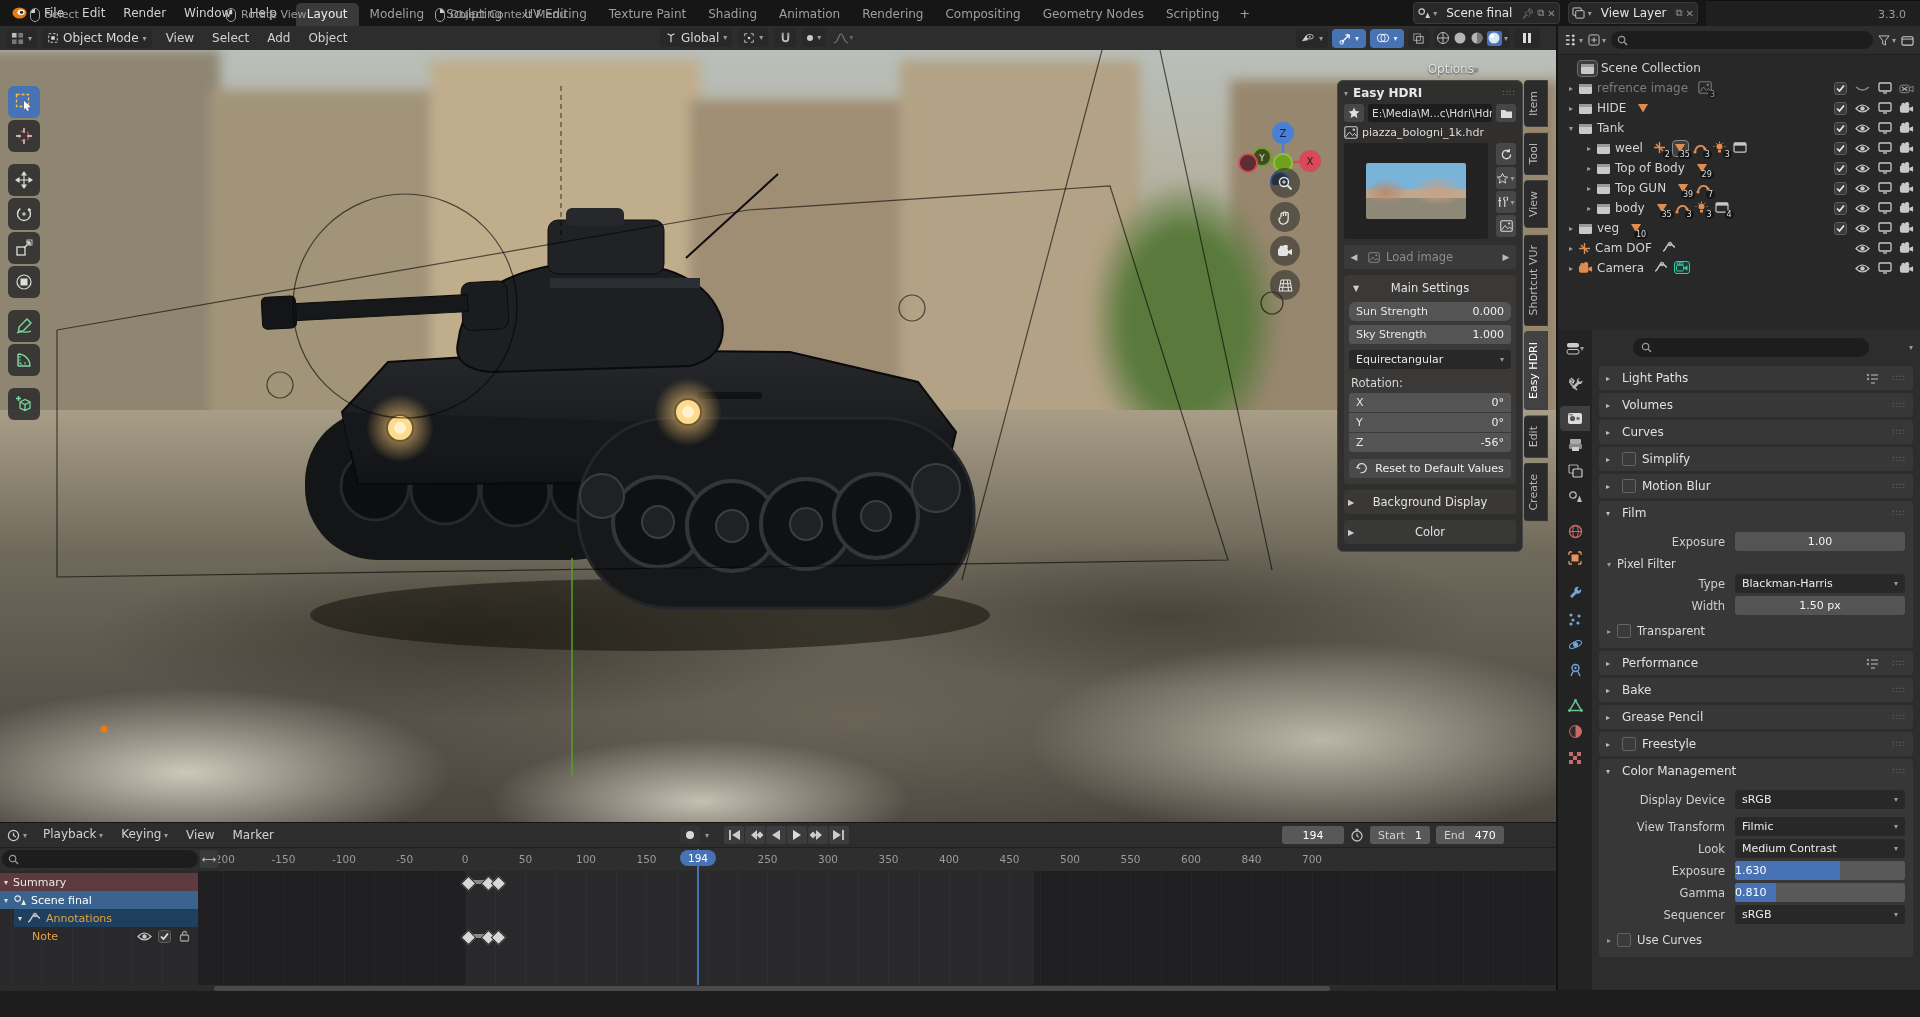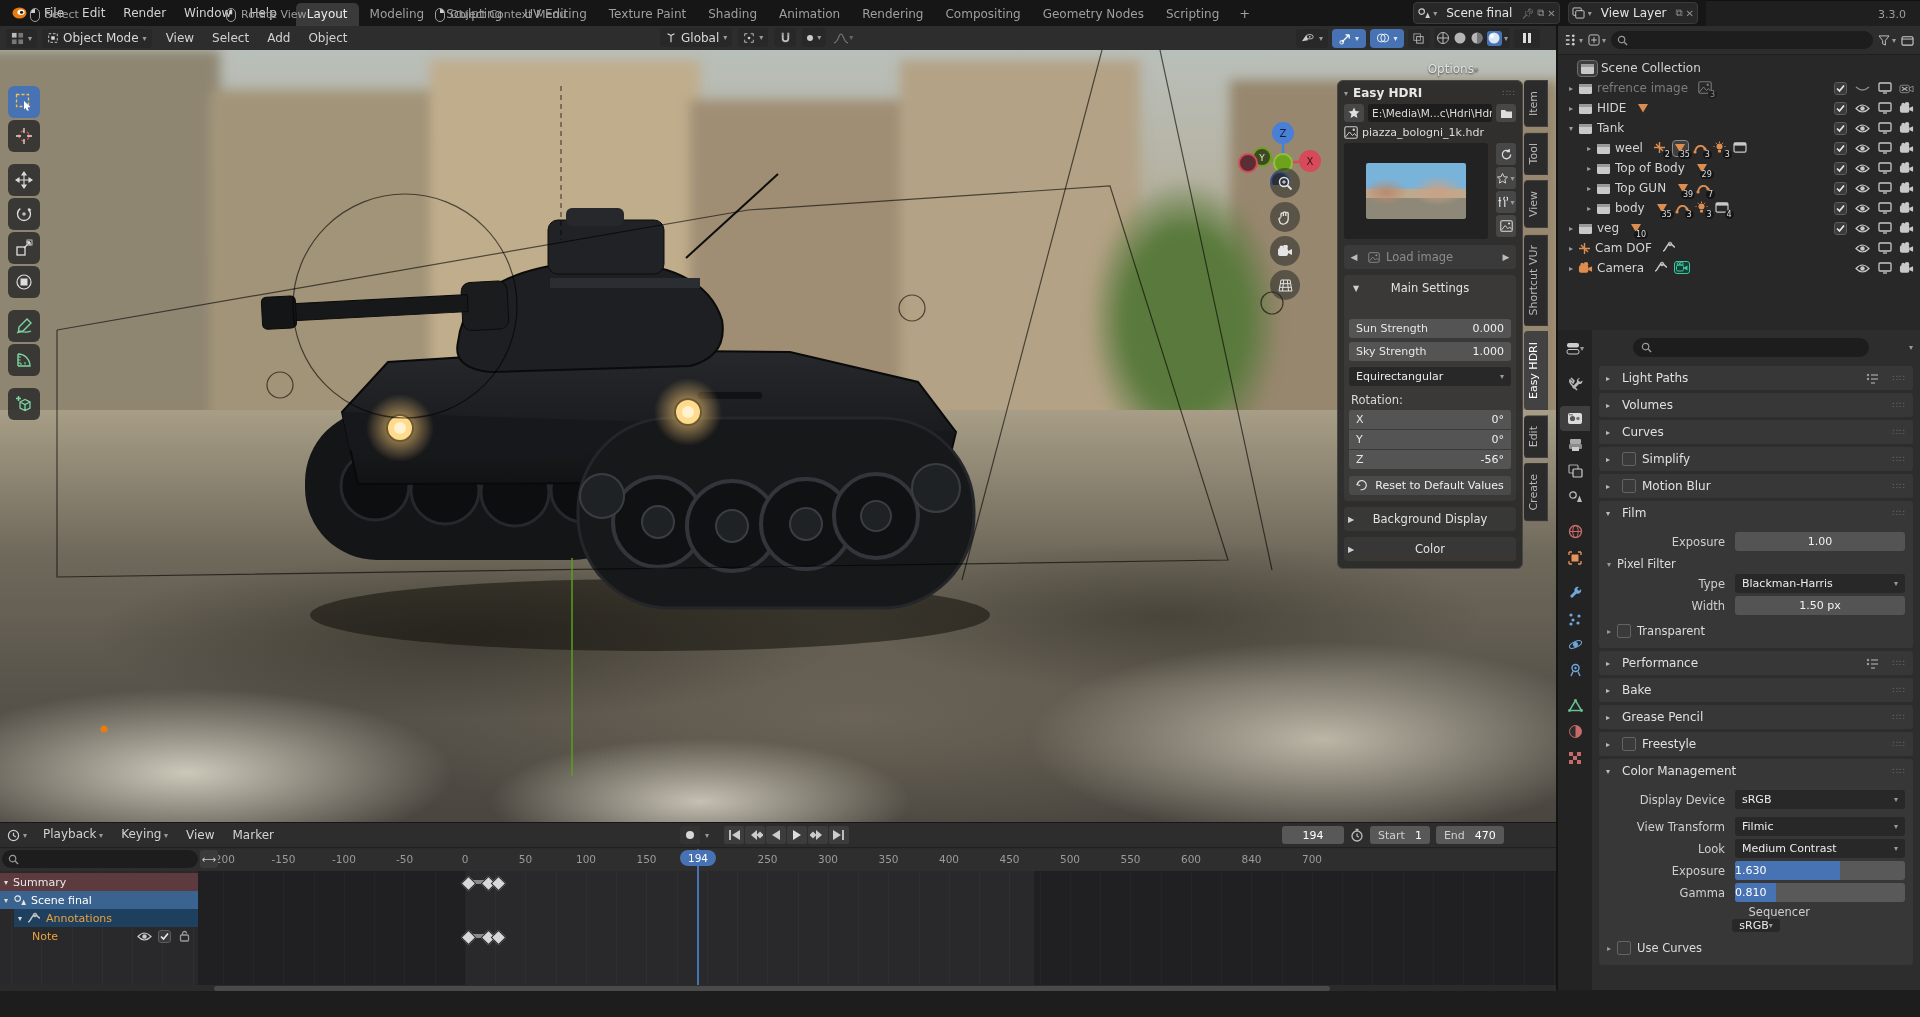--- a/index.html
+++ b/index.html
@@ -590,21 +590,21 @@
         <span class="hp-btn" style="background:none;">
             <span style="color:#bbb;font-size:9px;">▶</span>
           </span>
       </div>
 
       <div class="hp-section">
         <div class="hp-sec-head">
             <span class="tri">▼</span>
             <span>Main Settings</span>
           </div>
-        <div class="val-field" style="margin-top:22px;">
+        <div class="val-field" style="margin-top:5px;border-radius:6px;">
           <span class="lab">Sun Strength</span>
             <span>0.000</span>
         </div>
         <div class="val-field" style="margin-top:4px;">
           <span class="lab">Sky Strength</span>
             <span>1.000</span>
         </div>
         <div class="dropdown" style="margin-top:6px;">
           <span>Equirectangular</span>
             <span class="chev" style="margin-left:auto;">▾</span>
@@ -1483,21 +1483,21 @@
                 </span>
     </div>
     <div class="prow">
       <span class="plab">Exposure</span>
       <span class="pctl pslider"><span class="fill" id="exp-fill" style="width: 62%;"></span><span class="txt">1.630</span></span>
     </div>
     <div class="prow">
       <span class="plab">Gamma</span>
       <span class="pctl pslider"><span class="fill" id="gam-fill" style="width: 24%;"></span><span class="txt">0.810</span></span>
     </div>
-    <div class="prow" style="margin-top:0;flex-direction:column;">
+    <div class="prow" style="margin-top:0;">
       <span class="plab">Sequencer</span>
       <span class="pctl pdrop">
                   <span>sRGB</span>
                   <span class="chev">▾</span>
                 </span>
     </div>
     <div class="subhead" style="margin-top:9px;">
                 <span class="tri chev">▸</span>
                 <span class="cbx"></span>
                 <span>Use Curves</span>

